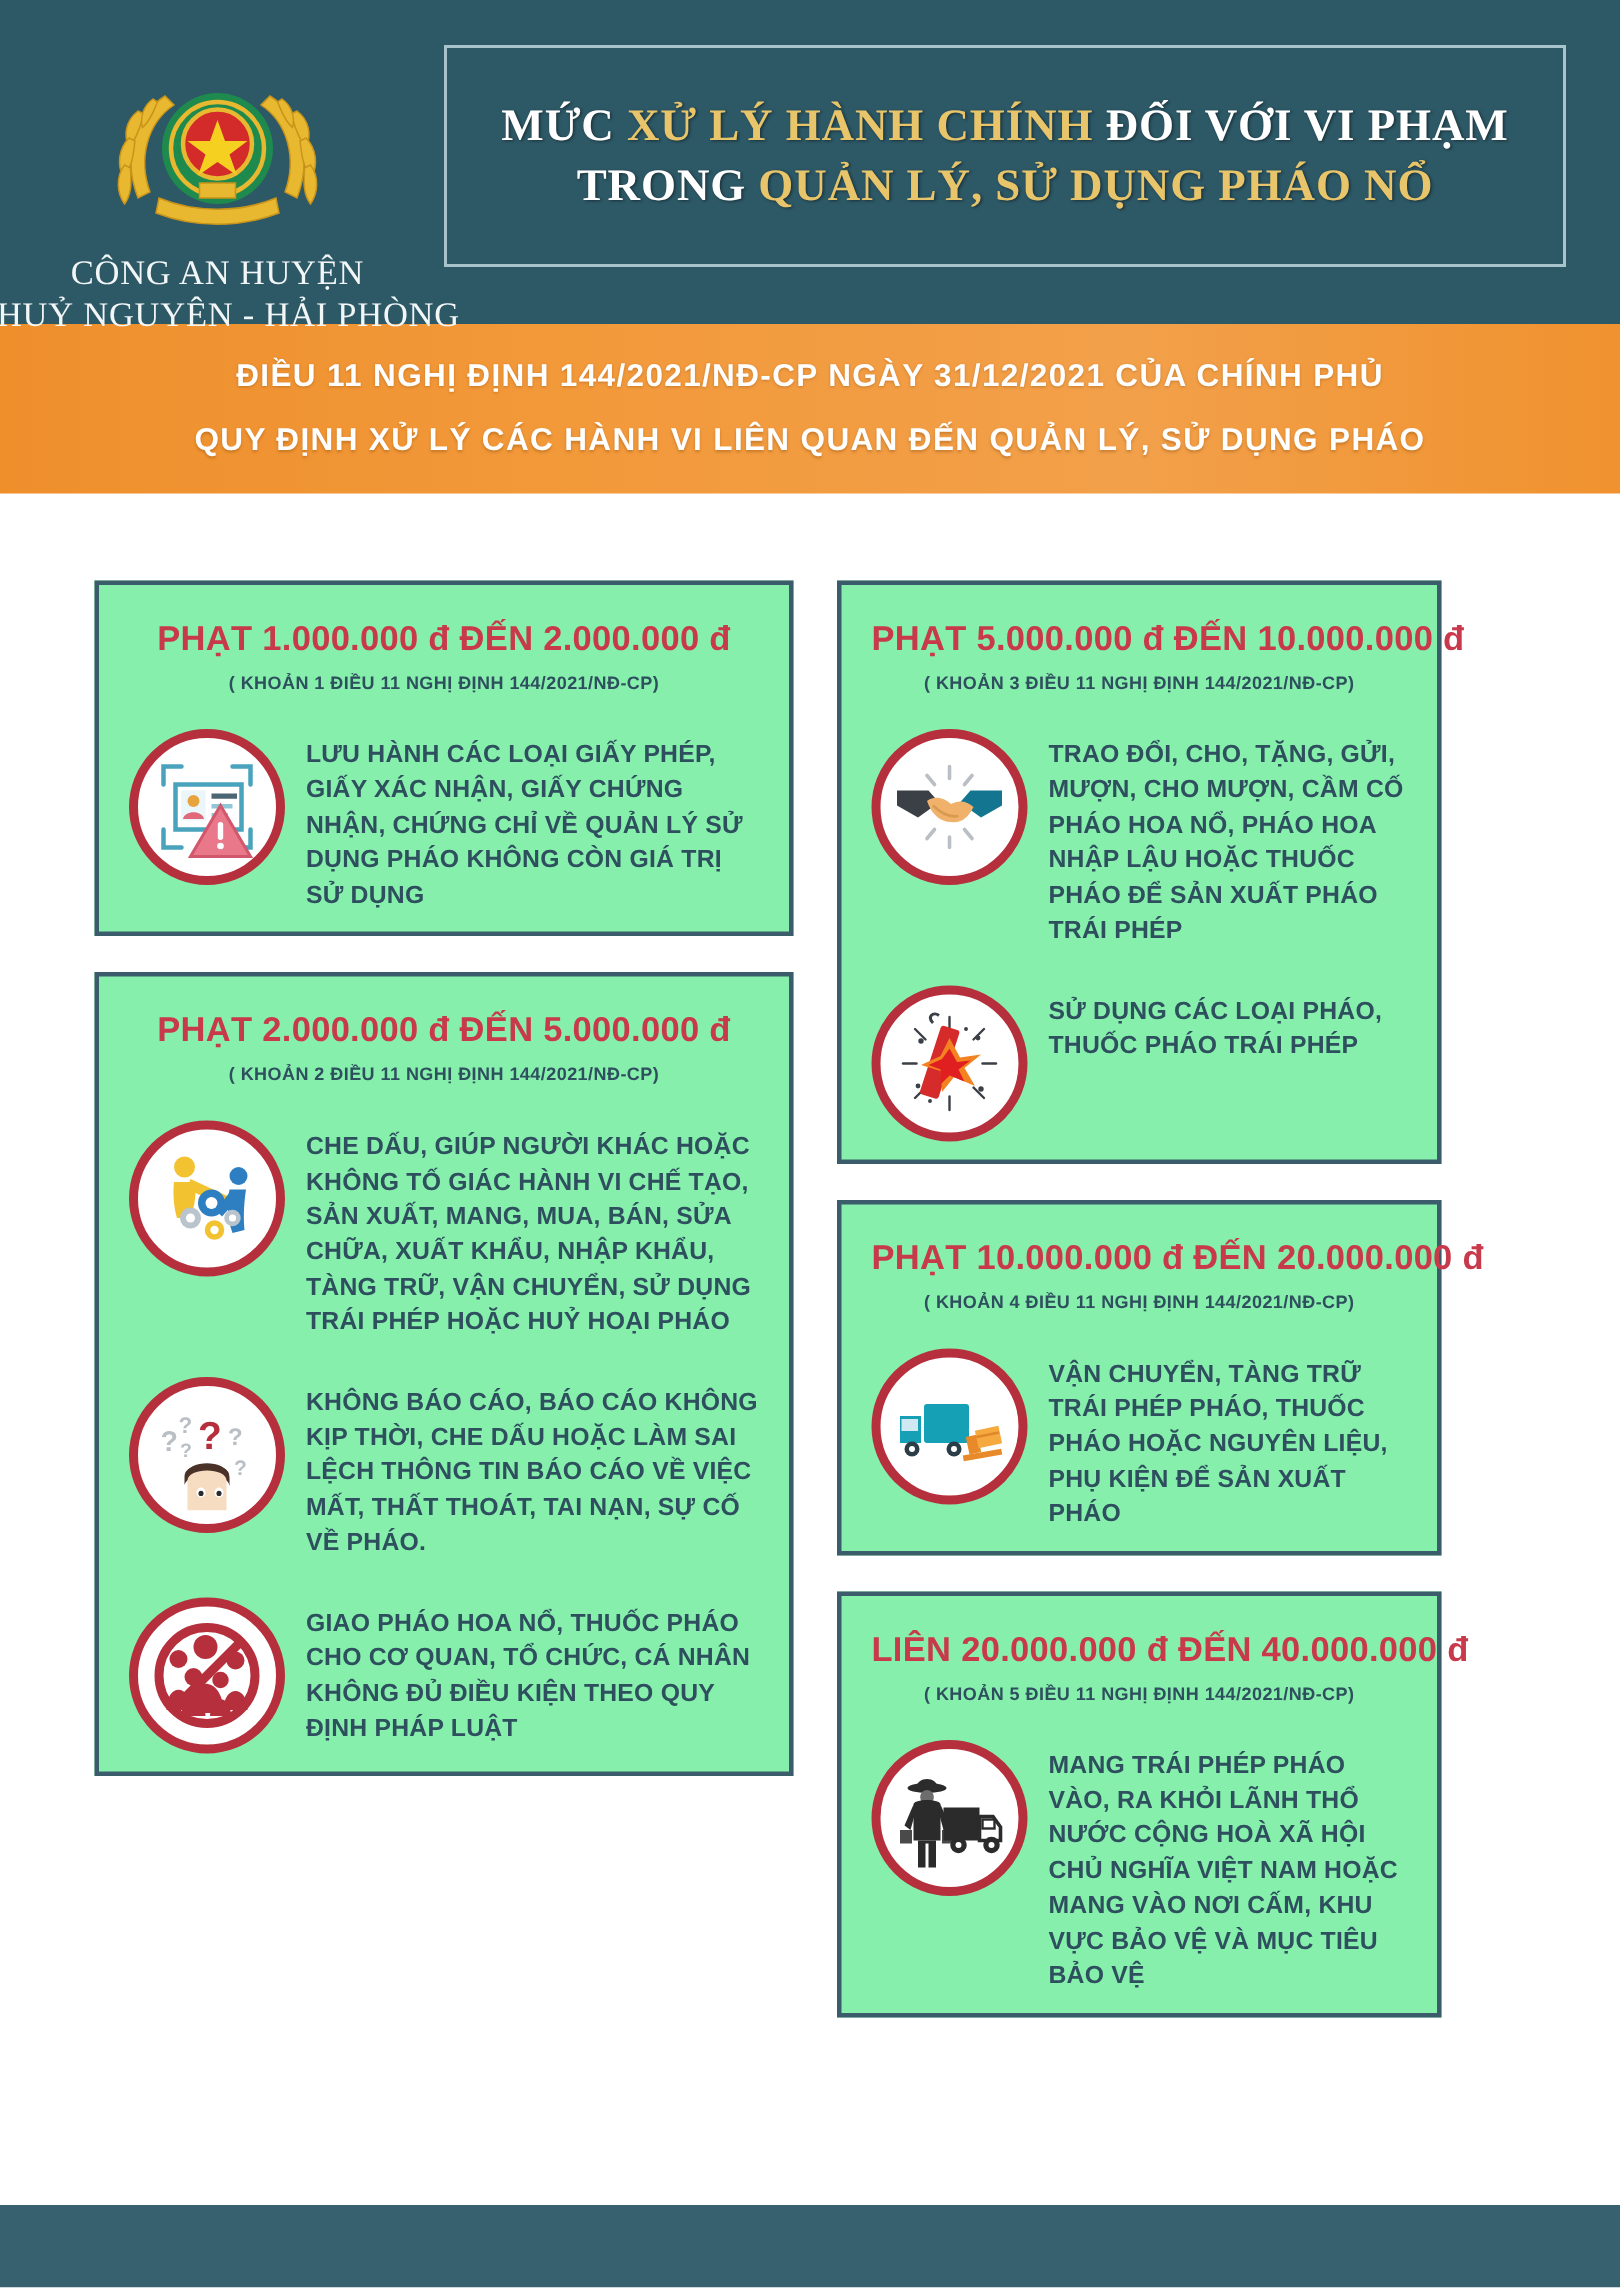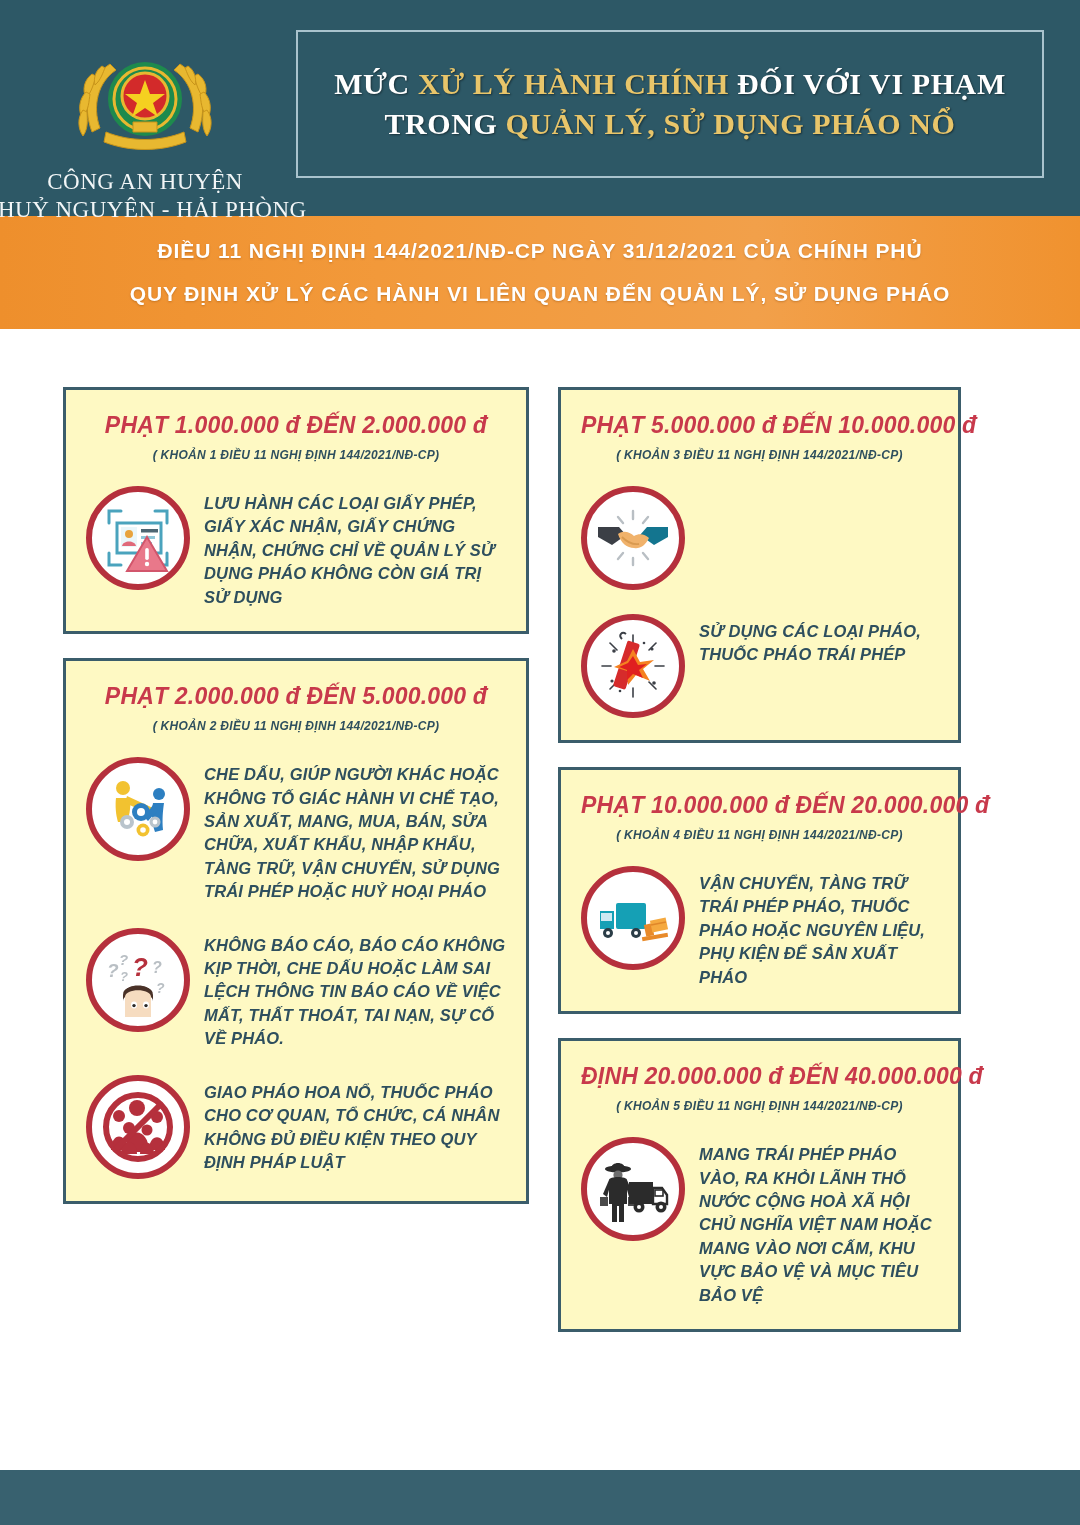--- a/index.html
+++ b/index.html
@@ -101,24 +101,23 @@
     height: 1130px;
     padding: 0;
   }
 
   .col { position: absolute; }
   .col-left  { left: 63px;  top: 58px;  width: 466px; }
   .col-right { left: 558px; top: 58px;  width: 403px; }
 
   .card {
     border: 3px solid #3b5d6b;
-    background: #fef9c3;
+    background: #86efac;
     margin-bottom: 24px;
-    padding: 22px 20px 22px 20px;
-    font-style: italic;
+    padding: 22px 20px 12px 20px;
   }
 
   .card-amount {
     text-align: center;
     color: #c8394b;
     font-weight: bold;
     font-size: 23px;
     letter-spacing: 0.2px;
     white-space: nowrap;
   }
@@ -353,20 +352,21 @@
           <line x1="52" y1="58" x2="47" y2="52"></line>
           <line x1="12" y1="37" x2="19" y2="37"></line>
           <line x1="62" y1="37" x2="55" y2="37"></line>
         </g>
         <path d="M2 26 L23 26 L30 34 L16 44 L2 36 Z" fill="#3b3f46"></path>
         <path d="M72 26 L51 26 L44 34 L58 44 L72 36 Z" fill="#13758f"></path>
         <path d="M22 33 C27 29 34 31 38 35 C43 32 49 33 53 37 C49 45 44 48 38 47 C31 47 25 42 22 33 Z" fill="#f0b26b"></path>
         <path d="M26 36 C31 41 37 44 43 43" stroke="#d99a50" stroke-width="1.8" fill="none"></path>
       </svg>
           </div>
+          <div class="rule-text">TRAO ĐỔI, CHO, TẶNG, GỬI, MƯỢN, CHO MƯỢN, CẦM CỐ PHÁO HOA NỔ, PHÁO HOA NHẬP LẬU HOẶC THUỐC PHÁO ĐỂ SẢN XUẤT PHÁO TRÁI PHÉP</div>
         </div>
         <div class="rule">
           <div class="icon-circle">
             <svg viewBox="0 0 74 74">
         <g stroke="#3b3f46" stroke-width="1.6" stroke-linecap="round">
           <line x1="37" y1="6" x2="37" y2="15"></line>
                 <line x1="14" y1="14" x2="21" y2="21"></line>
           <line x1="60" y1="14" x2="53" y2="21"></line>
                 <line x1="6" y1="37" x2="15" y2="37"></line>
           <line x1="68" y1="37" x2="59" y2="37"></line>
@@ -407,21 +407,21 @@
         <rect x="49" y="43" width="8" height="12" fill="#e88a2a" transform="rotate(-12 53 49)"></rect>
         <rect x="55" y="38" width="16" height="12" fill="#f5a93f" transform="rotate(-12 63 44)"></rect>
         <line x1="55" y1="44" x2="70" y2="41" stroke="#e0872a" stroke-width="1.6"></line>
         <rect x="46" y="54" width="26" height="4" fill="#e88a2a" transform="rotate(-10 59 56)"></rect>
       </svg>
           </div>
           <div class="rule-text">VẬN CHUYỂN, TÀNG TRỮ TRÁI PHÉP PHÁO, THUỐC PHÁO HOẶC NGUYÊN LIỆU, PHỤ KIỆN ĐỂ SẢN XUẤT PHÁO</div>
         </div>
       </div>
       <div class="card">
-        <div class="card-amount">ĐỊNH 20.000.000 đ ĐẾN 40.000.000 đ</div>
+        <div class="card-amount">LIÊN 20.000.000 đ ĐẾN 40.000.000 đ</div>
         <div class="card-ref">( KHOẢN 5 ĐIỀU 11 NGHỊ ĐỊNH 144/2021/NĐ-CP)</div>
         <div class="rule">
           <div class="icon-circle">
             <svg viewBox="0 0 74 74">
         <ellipse cx="22" cy="17" rx="13" ry="3.4" fill="#2b2b2b"></ellipse>
         <path d="M15 17 C15 9 29 9 29 17 Z" fill="#2b2b2b"></path>
         <circle cx="22" cy="23" r="4.6" fill="#6d6d6d"></circle>
         <path d="M13 28 C13 24 31 24 31 28 L31 52 L13 52 Z" fill="#2b2b2b"></path>
         <path d="M13 28 L7 42 L11 45 L14 34 Z" fill="#2b2b2b"></path>
         <path d="M31 28 L37 42 L33 45 L30 34 Z" fill="#2b2b2b"></path>

